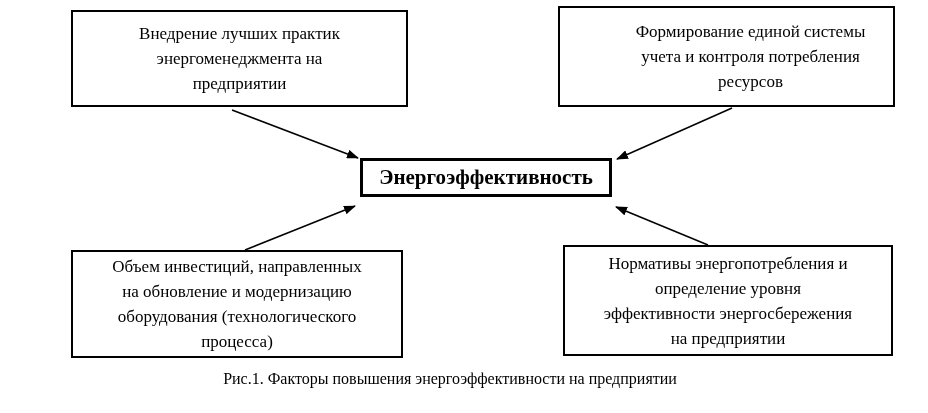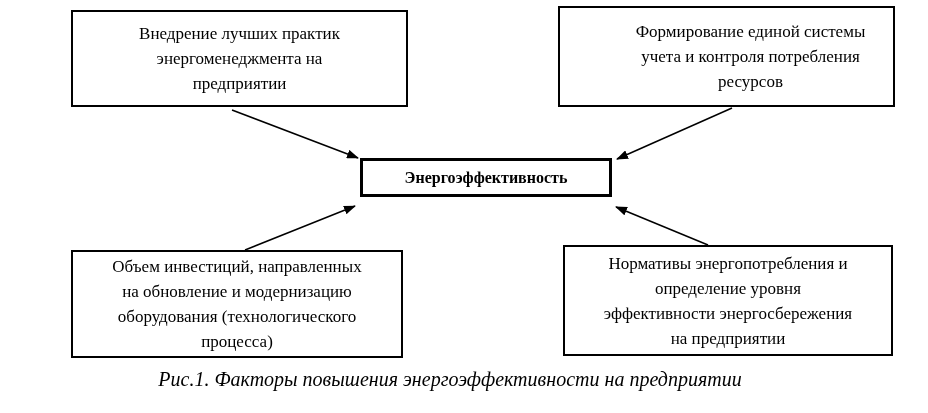--- a/index.html
+++ b/index.html
@@ -43,34 +43,33 @@
   }
   .box-top-left    { left: 71px;  top: 10px;  width: 337px; height: 97px; }
   .box-top-right   { left: 558px; top: 6px;   width: 337px; height: 101px; padding-left: 48px; }
   .box-bottom-left { left: 71px;  top: 250px; width: 332px; height: 108px; justify-content: center; }
   .box-bottom-right{ left: 563px; top: 245px; width: 330px; height: 111px; }
   .box-center {
     left: 360px; top: 158px; width: 252px; height: 39px;
     border-width: 3px;
   }
   .box-center .label {
-    font-size: 16px;
+    font-size: 21px;
     font-weight: bold;
     line-height: 1;
     white-space: nowrap;
   }
   .caption {
     position: absolute;
     left: 0;
     top: 367px;
     width: 900px;
     text-align: center;
-    font-size: 20px;
+    font-size: 16px;
     line-height: 24px;
-    font-style: italic;
   }
 </style>
 </head>
 <body>
 
 <div class="stage">
 
   <svg class="arrows" viewBox="0 0 928 413" xmlns="http://www.w3.org/2000/svg">
     <defs>
       <marker id="arrowhead" markerWidth="12" markerHeight="9" refX="11" refY="4.5" orient="auto" markerUnits="userSpaceOnUse">

